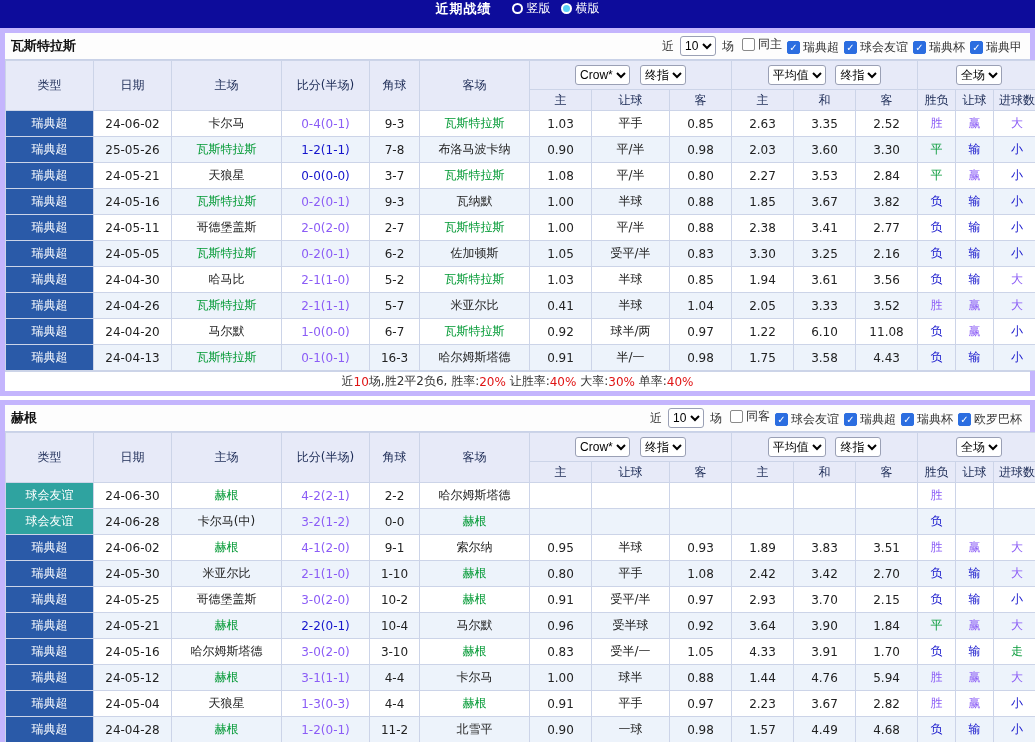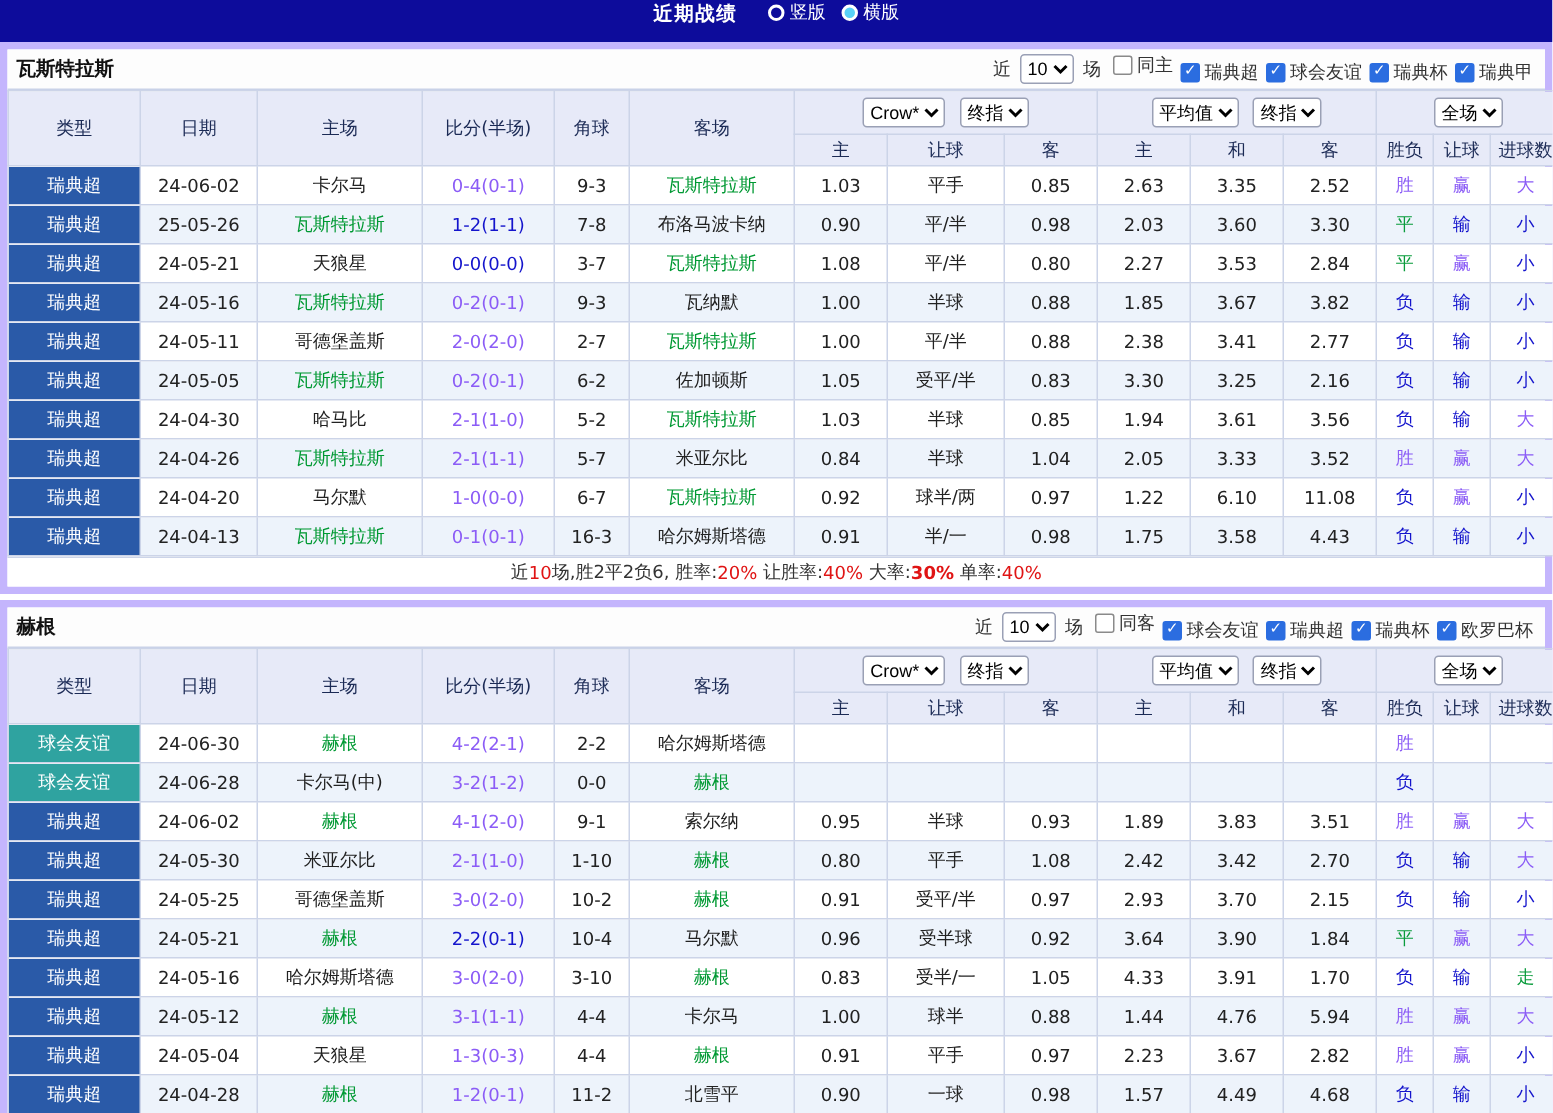--- a/index.html
+++ b/index.html
@@ -287,21 +287,21 @@
           <td class="c-blue">输</td>
           <td class="c-red">大</td>
         </tr>
         <tr class="alt">
           <td class="type-cell" style="background: rgb(42, 90, 168);">瑞典超</td>
           <td>24-04-26</td>
           <td class="focus">瓦斯特拉斯</td>
           <td class="c-red">2-1(1-1)</td>
           <td>5-7</td>
           <td>米亚尔比</td>
-          <td>0.84</td>
+          <td>0.41</td>
           <td>半球</td>
           <td>1.04</td>
           <td>2.05</td>
           <td>3.33</td>
           <td>3.52</td>
           <td class="c-red">胜</td>
           <td class="c-red">赢</td>
           <td class="c-red">大</td>
         </tr>
         <tr>
@@ -341,21 +341,21 @@
       </tbody>
   </table>
   <div class="foot" id="foot0">
       <span class="fd" style="white-space: pre;">近</span>
       <span class="fr" style="white-space: pre;">10</span>
       <span class="fd" style="white-space: pre;">场,胜2平2负6, 胜率:</span>
       <span class="fr" style="white-space: pre;">20%</span>
       <span class="fd" style="white-space: pre;"> 让胜率:</span>
       <span class="fr" style="white-space: pre;">40%</span>
       <span class="fd" style="white-space: pre;"> 大率:</span>
-      <span class="fr" style="white-space: pre; font-weight: bold;">30%</span>
+      <span class="fr" style="white-space: pre;">30%</span>
       <span class="fd" style="white-space: pre;"> 单率:</span>
       <span class="fr" style="white-space: pre;">40%</span>
     </div>
 </div>
 
 <div class="section">
   <div class="sec-bar">
     <span class="team">赫根</span>
     <span class="filter">
       <span>近</span>

